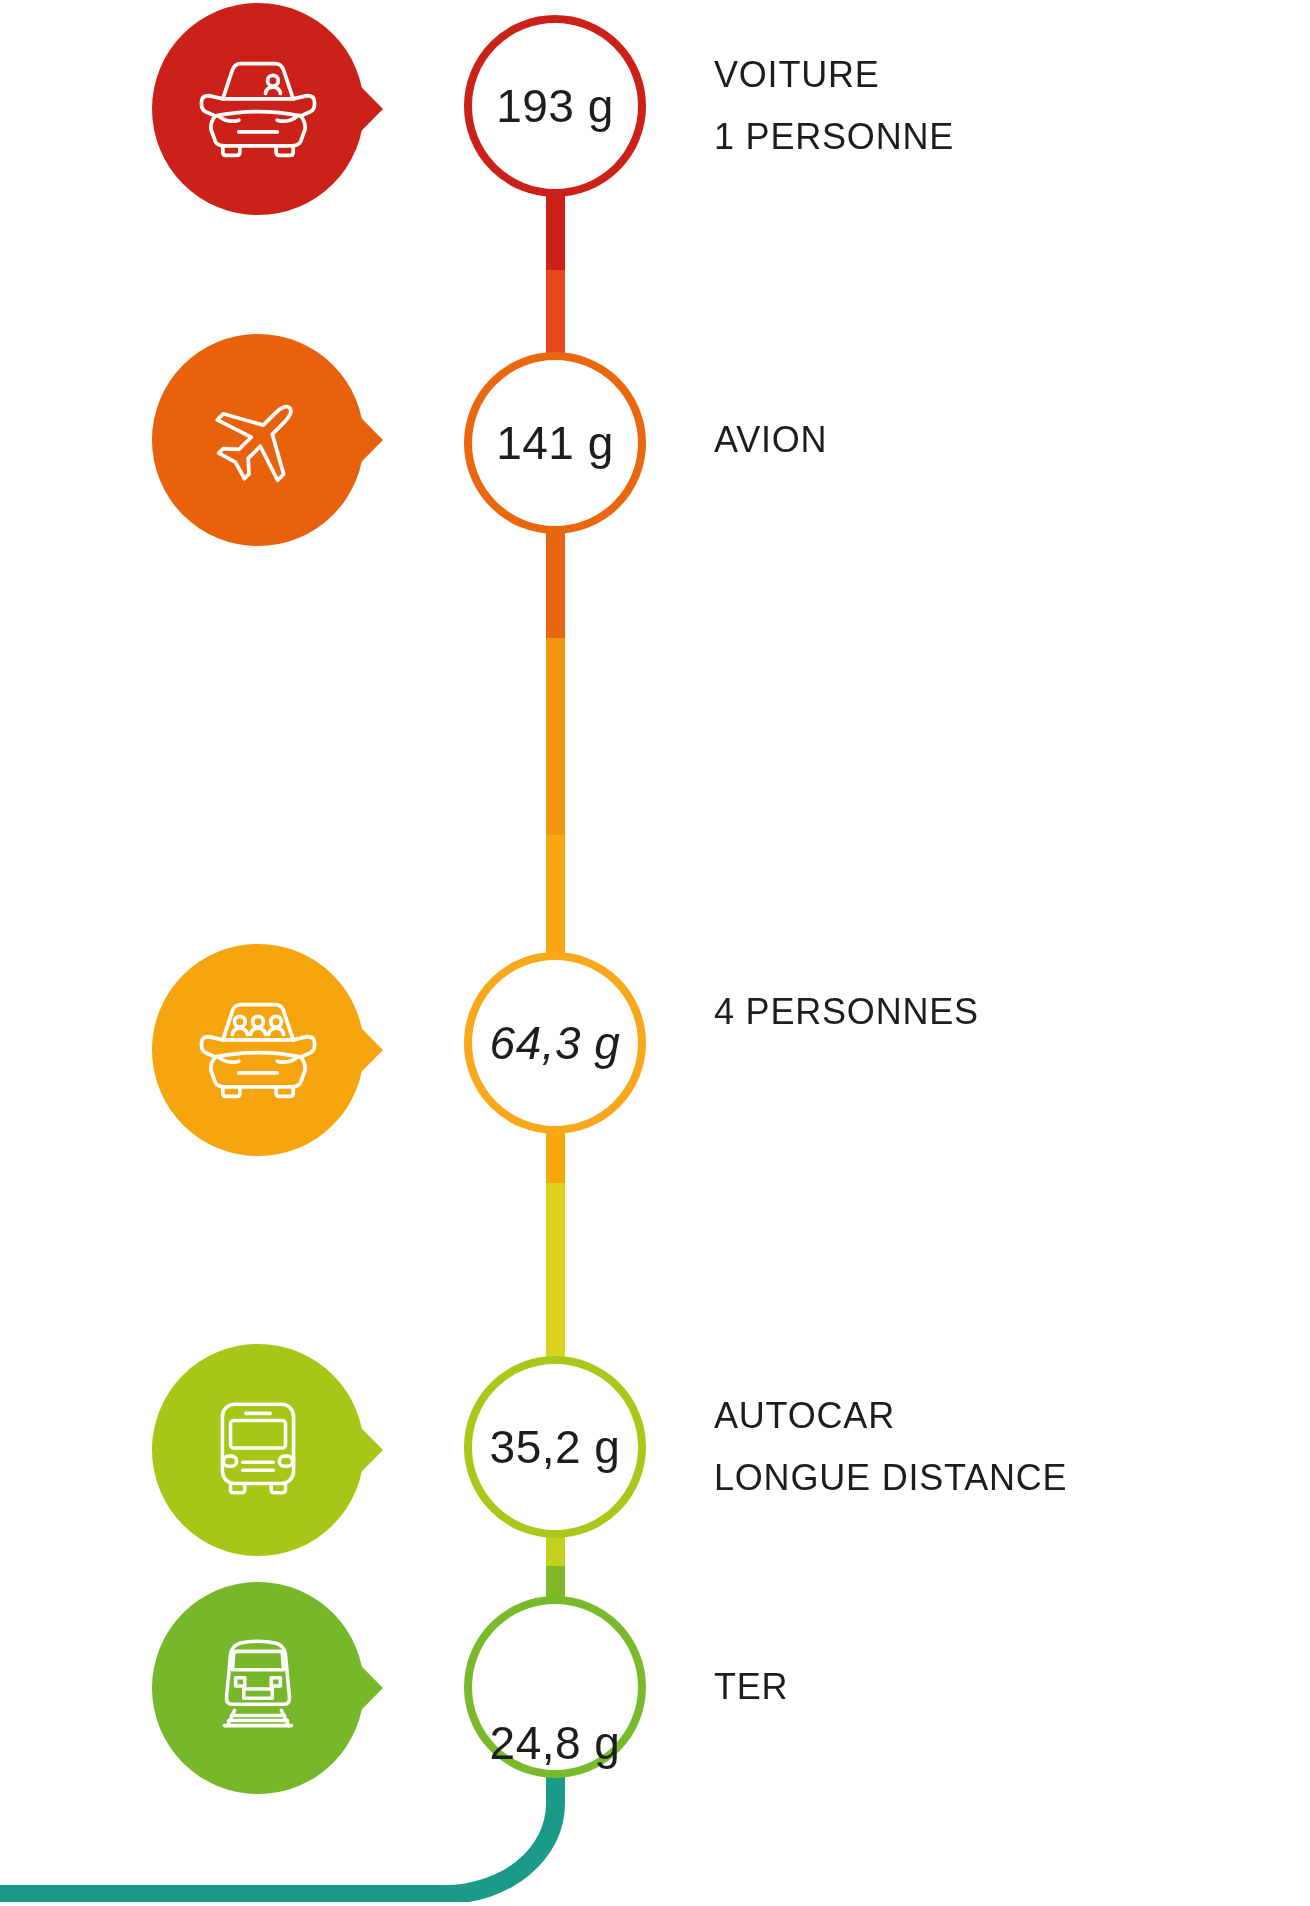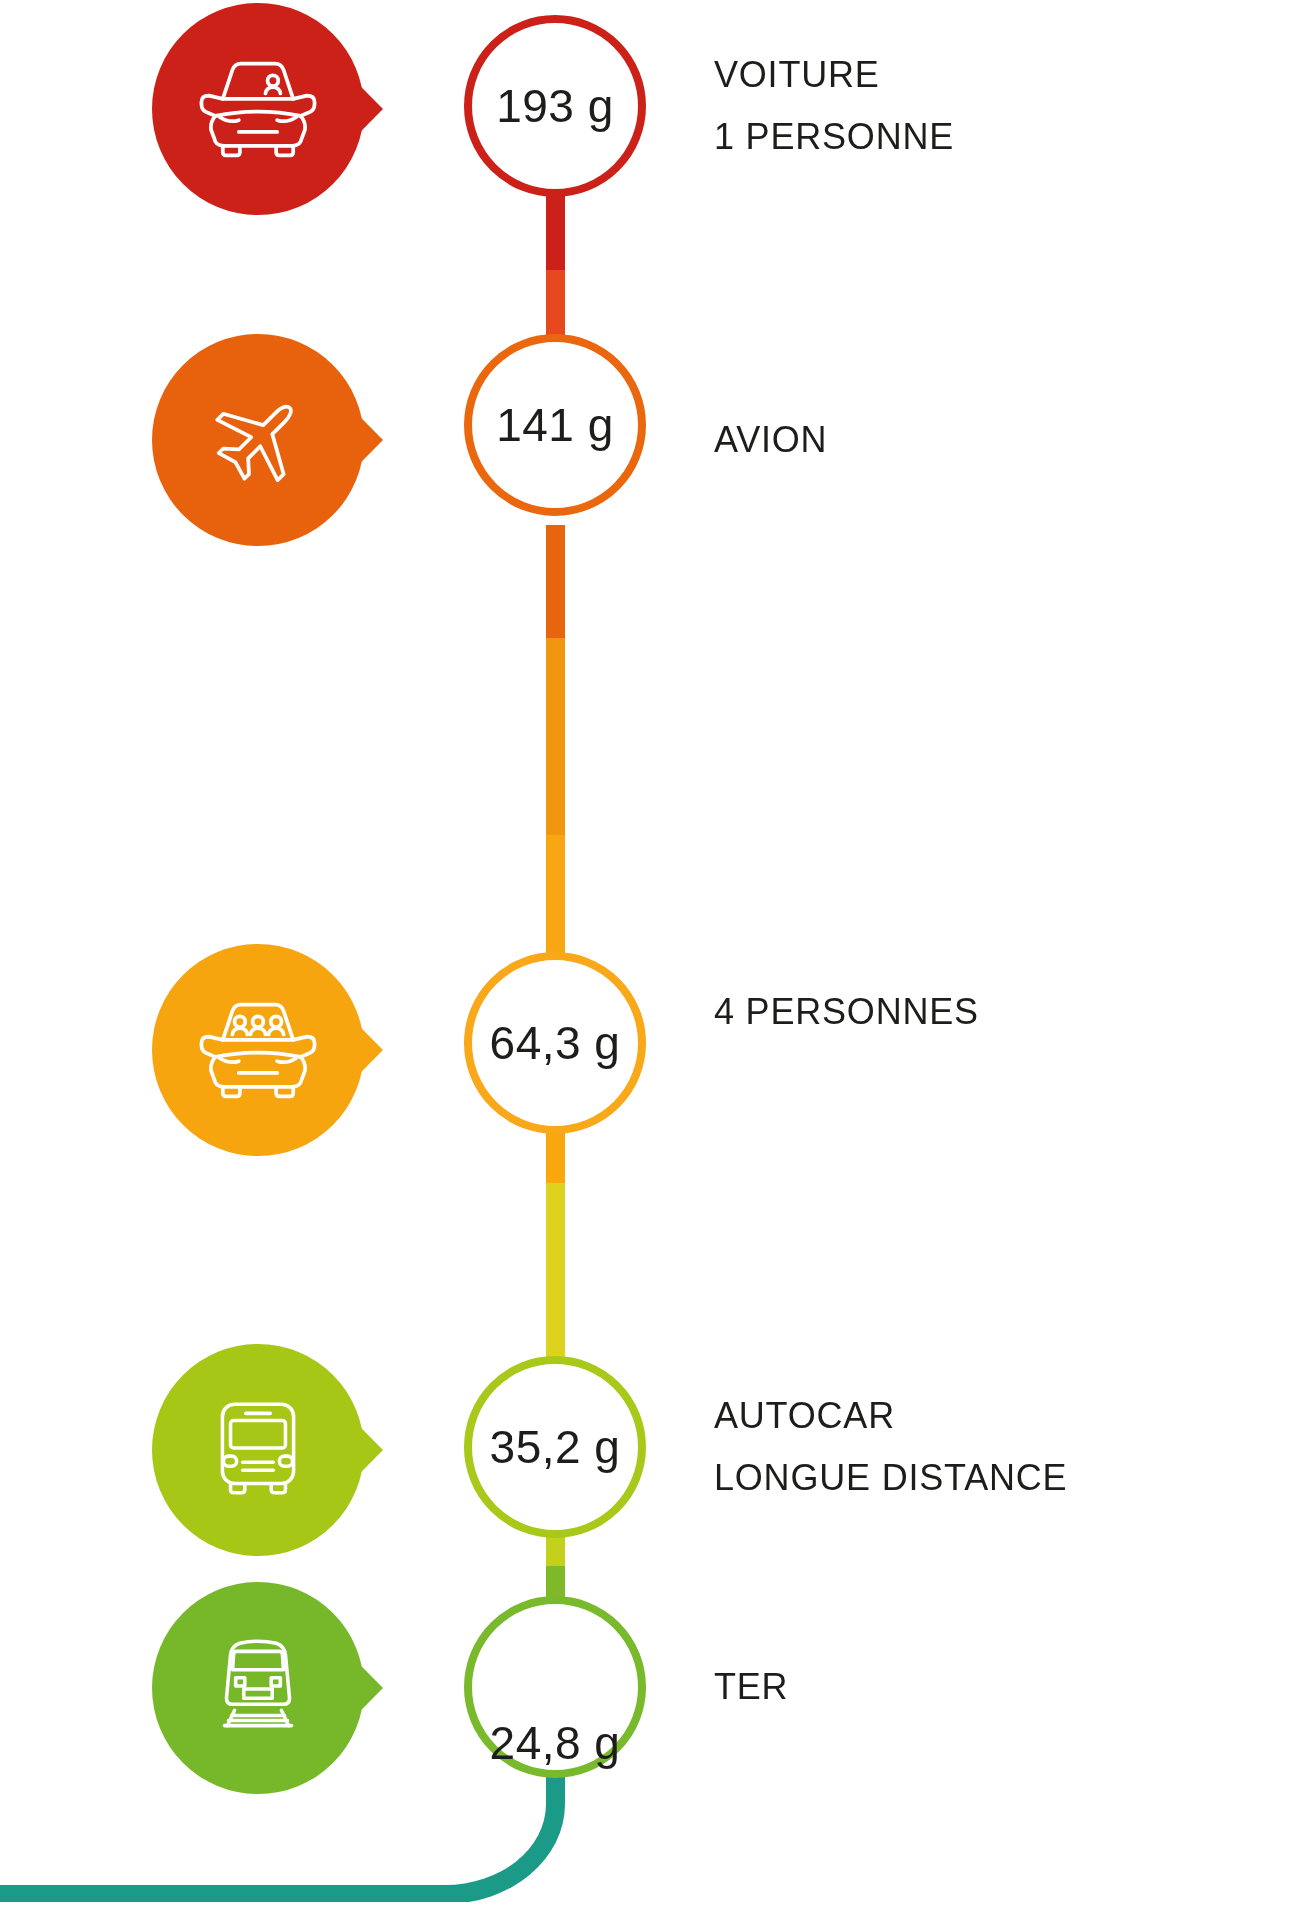--- a/index.html
+++ b/index.html
@@ -83,21 +83,21 @@
     </div>
   </div>
 
   <div>
     <div class="bubble" style="top: 334px; background: rgb(232, 97, 12);">
       <div class="pointer" style="background: rgb(232, 97, 12);"></div>
       <svg width="128" height="112" viewBox="0 0 120 105" fill="none" stroke="#ffffff" stroke-width="3.5" stroke-linecap="round" stroke-linejoin="round">
         <path transform="rotate(45 60 52)" d="M60,10 C64,10 66,16 66,23 L66,39 L100,58 L100,66 L66,55 L66,71 L77,81 L77,87 L60,82 L43,87 L43,81 L54,71 L54,55 L20,66 L20,58 L54,39 L54,23 C54,16 56,10 60,10 Z"></path>
       </svg>
     </div>
-    <div class="vcircle" style="top: 334px; border-color: rgb(234, 103, 14); align-items: center;">
+    <div class="vcircle" style="top: 352px; border-color: rgb(234, 103, 14); align-items: center;">
       <span>141 g</span>
     </div>
     <div class="label" style="top:409px;">
       <div>AVION</div>
     </div>
   </div>
 
   <div>
     <div class="bubble" style="top: 944px; background: rgb(246, 165, 15);">
       <div class="pointer" style="background: rgb(246, 165, 15);"></div>
@@ -113,21 +113,21 @@
         <path d="M27,84 v6 q0,3 3,3 h10 q3,0 3,-3 v-6"></path>
         <path d="M77,84 v6 q0,3 3,3 h10 q3,0 3,-3 v-6"></path>
         <circle cx="43" cy="23" r="5"></circle>
         <path d="M36,35 a7,6 0 0 1 14,0"></path>
         <circle cx="60" cy="23" r="5"></circle>
         <path d="M53,35 a7,6 0 0 1 14,0"></path>
         <circle cx="77" cy="23" r="5"></circle>
         <path d="M70,35 a7,6 0 0 1 14,0"></path>
       </svg>
     </div>
-    <div class="vcircle" style="top: 952px; border-color: rgb(248, 168, 24);">
+    <div class="vcircle" style="top: 952px; border-color: rgb(248, 168, 24); font-style: italic;">
       <span>64,3 g</span>
     </div>
     <div class="label" style="top:981px;">
       <div>4 PERSONNES</div>
     </div>
   </div>
 
   <div>
     <div class="bubble" style="top: 1344px; background: rgb(166, 199, 21);">
       <div class="pointer" style="background: rgb(166, 199, 21);"></div>

